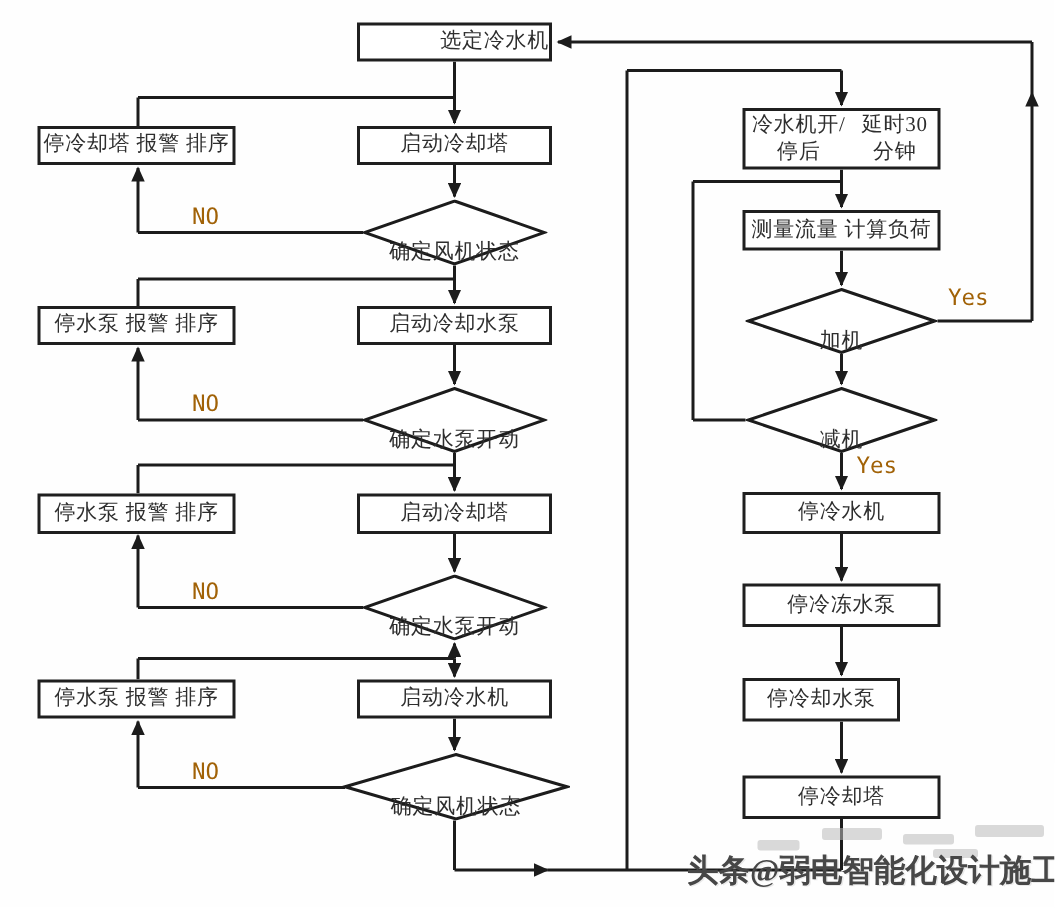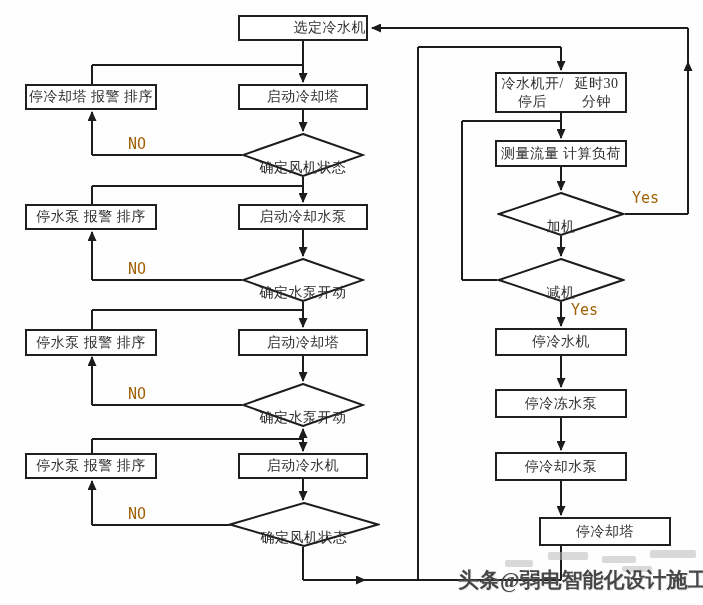--- a/index.html
+++ b/index.html
@@ -173,24 +173,24 @@
       </svg>
     <span class="lbl">减机</span>
   </div>
 
   <div class="node" style="left:495px;top:328px;width:132px;height:28px;">
       <span>停冷水机</span>
     </div>
   <div class="node" style="left:495px;top:389px;width:132px;height:29px;">
       <span>停冷冻水泵</span>
     </div>
-  <div class="node" style="left:495px;top:452px;width:132px;height:29px;">
+  <div class="node" style="left:495px;top:452px;width:105px;height:29px;">
       <span>停冷却水泵</span>
     </div>
-  <div class="node" style="left:495px;top:517px;width:132px;height:29px;margin-left:44px;">
+  <div class="node" style="left:495px;top:517px;width:132px;height:29px;">
       <span>停冷却塔</span>
     </div>
 
   <span class="flowlabel" style="left:128px;top:135px;">NO</span>
   <span class="flowlabel" style="left:128px;top:260px;">NO</span>
   <span class="flowlabel" style="left:128px;top:385px;">NO</span>
   <span class="flowlabel" style="left:128px;top:505px;">NO</span>
   <span class="flowlabel" style="left:632px;top:189px;">Yes</span>
   <span class="flowlabel" style="left:571px;top:301px;">Yes</span>
 

